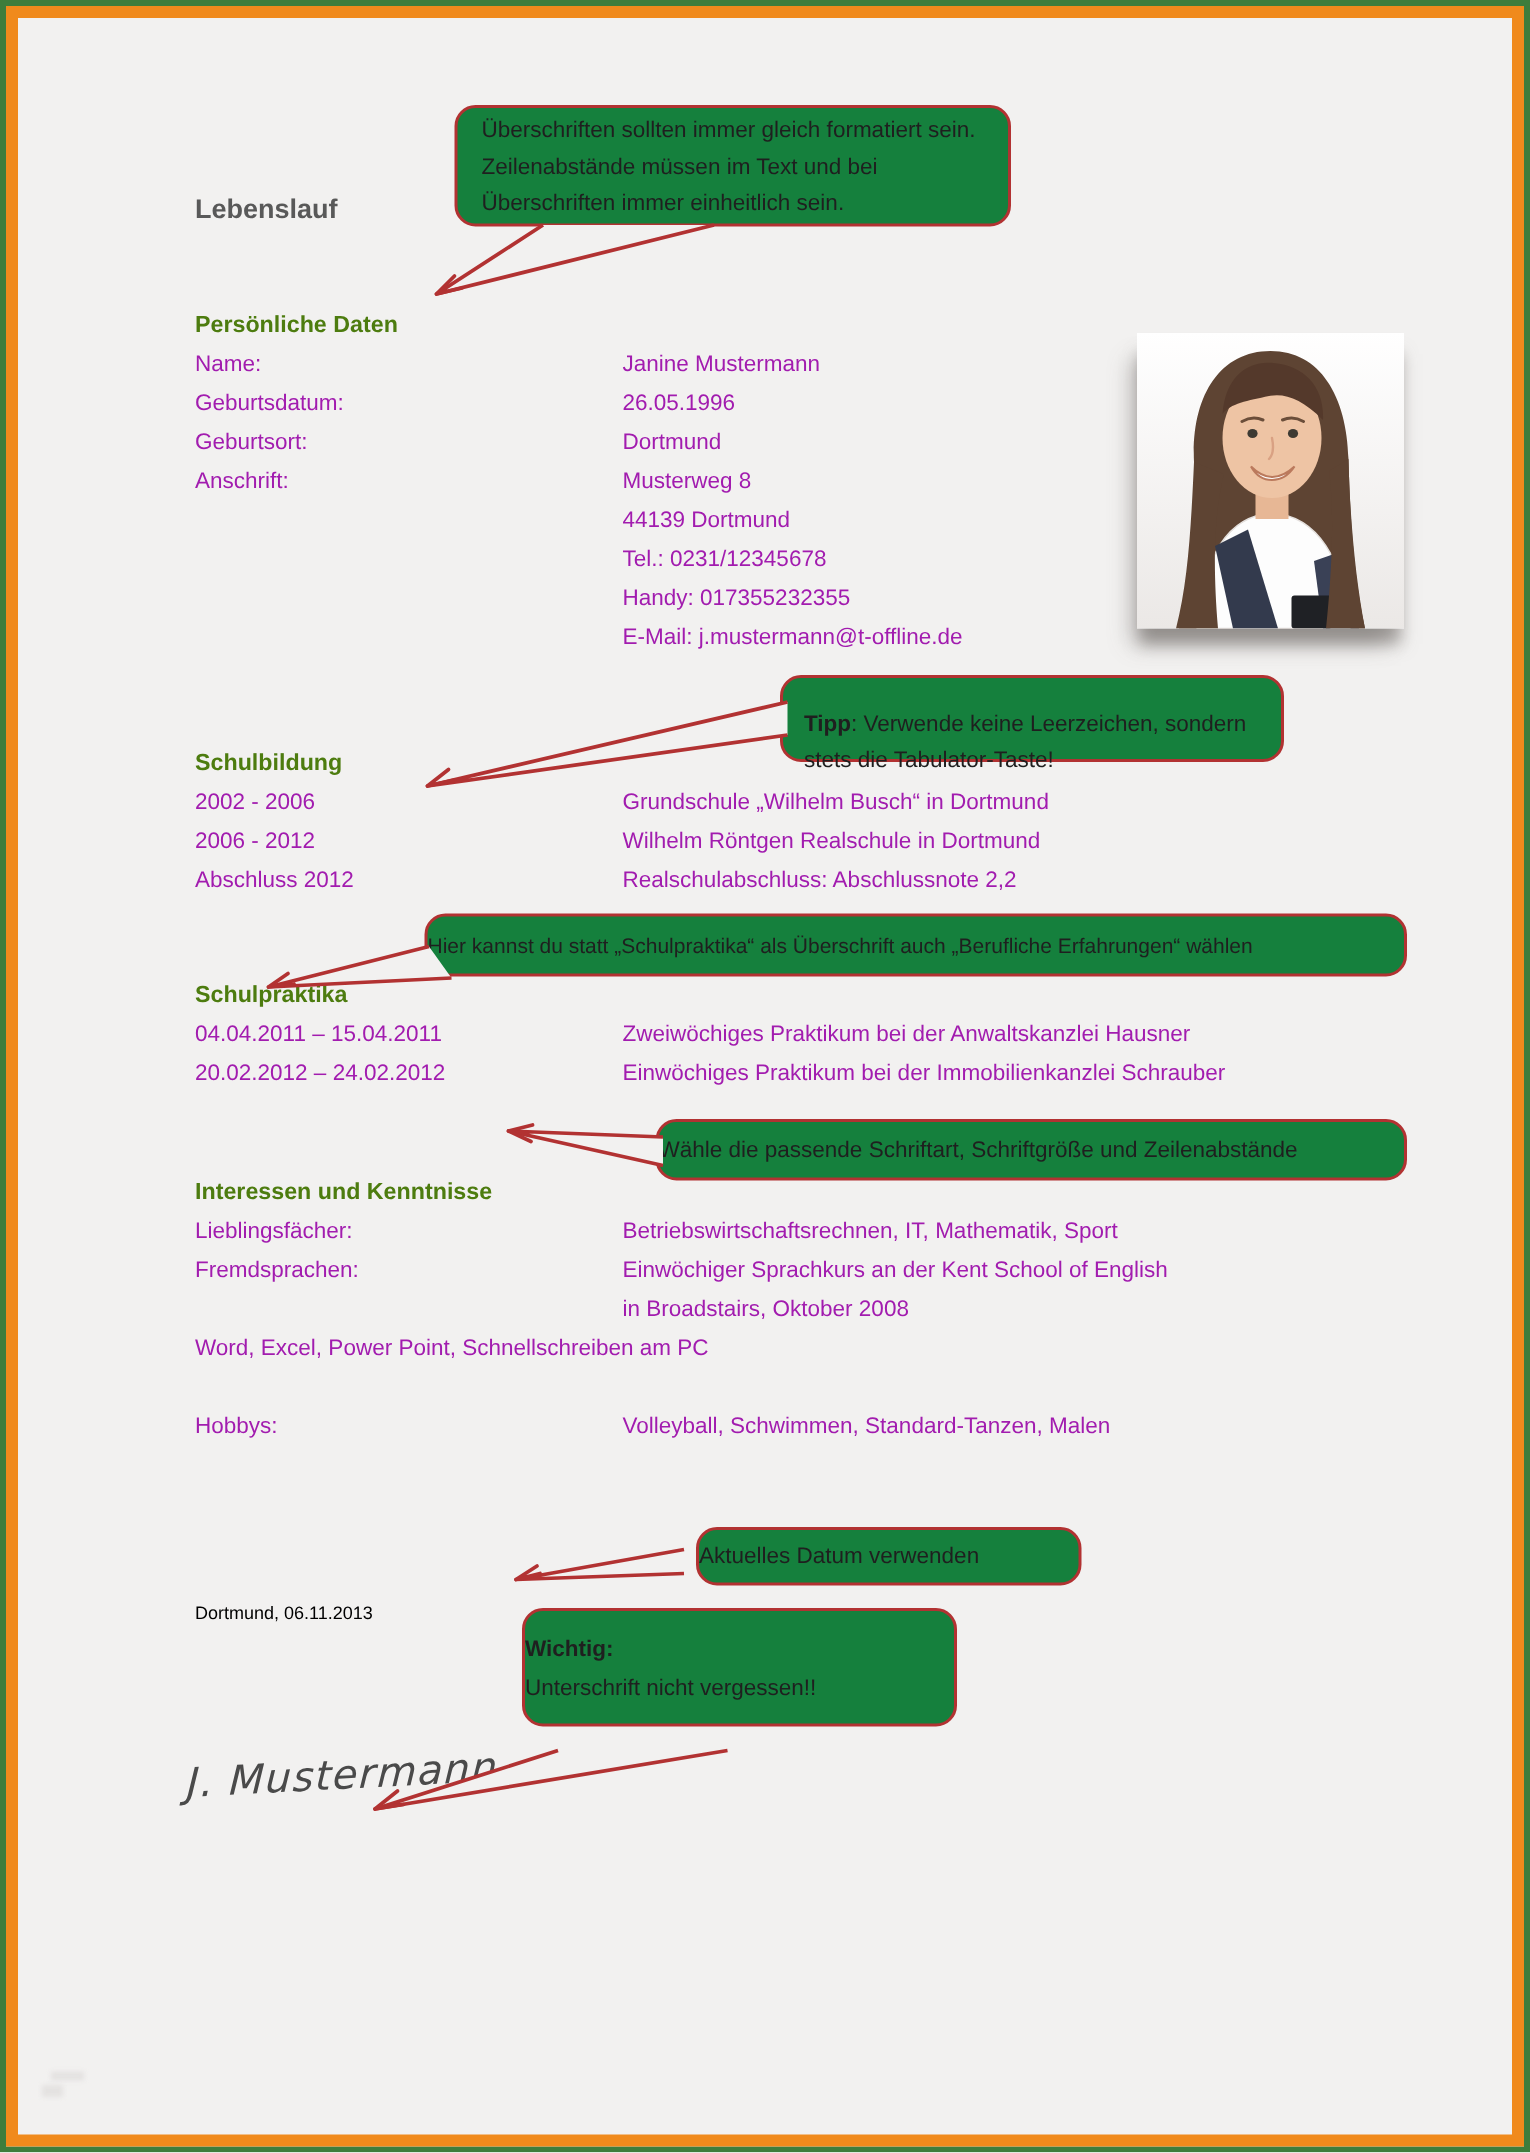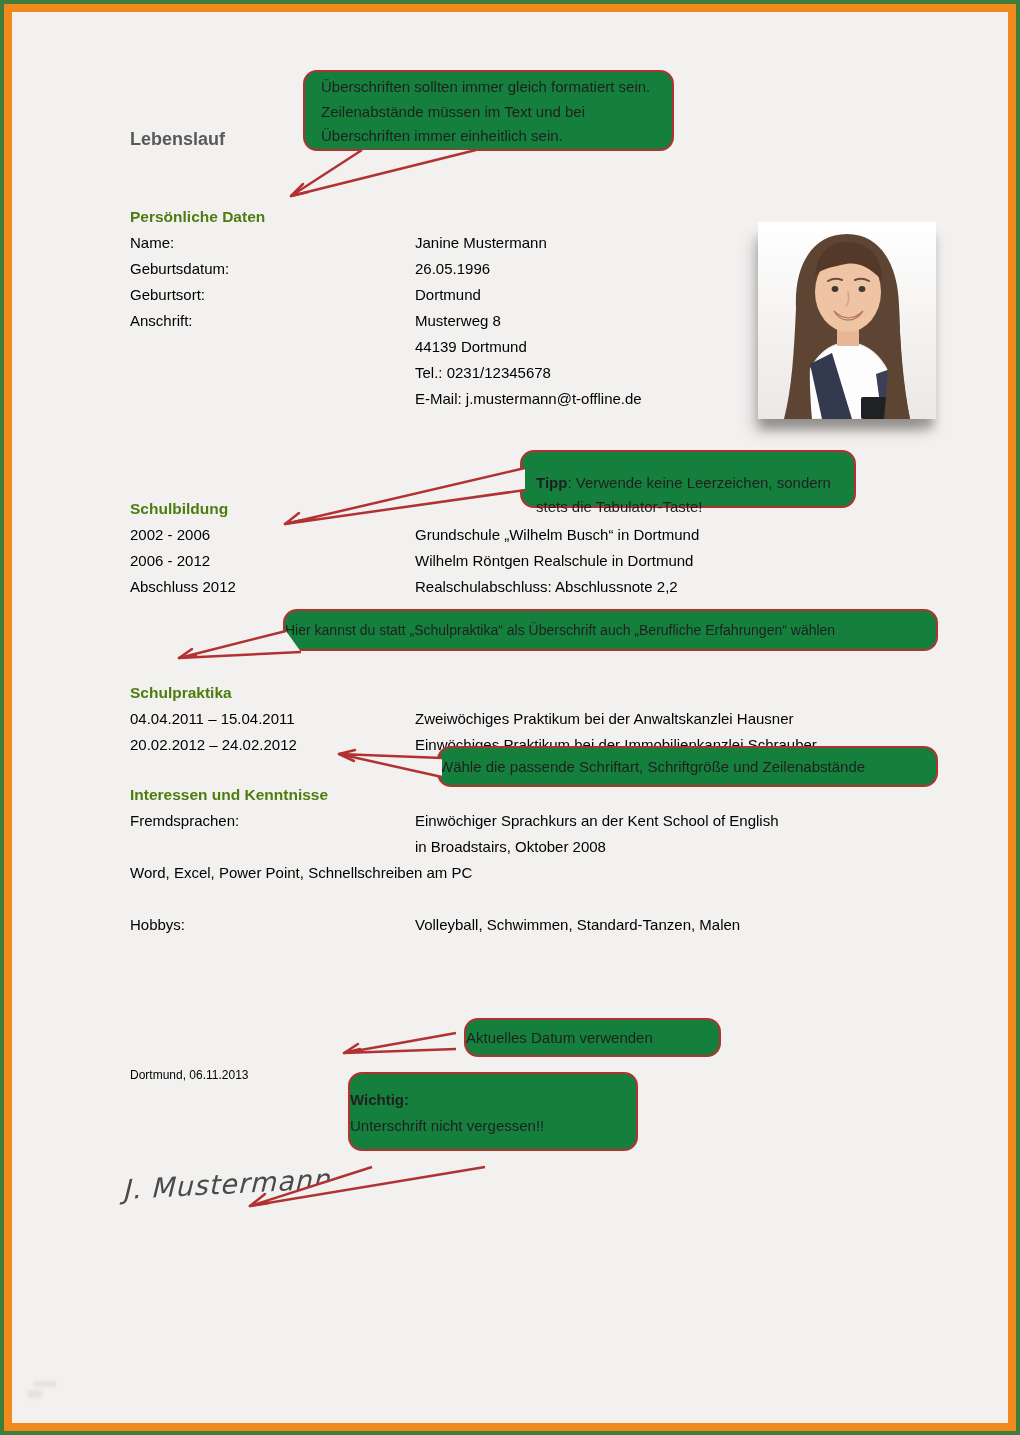--- a/index.html
+++ b/index.html
@@ -6,21 +6,21 @@
   .page{
     position:relative;width:1020px;height:1435px;background:#f2f1f0;
     font-family:"Liberation Sans",sans-serif;color:#595959;overflow:hidden;
   }
   .border-green{position:absolute;inset:0;border:4px solid #3e7d3c;pointer-events:none;z-index:40;}
   .border-orange{position:absolute;inset:4px;border:8px solid #f08a1c;pointer-events:none;z-index:40;}
 
   .abs{position:absolute;}
   .h1{font-size:18px;font-weight:bold;color:#595959;}
   .h2{font-size:15.5px;font-weight:bold;color:#4d7c0f;line-height:26px;}
-  .rows{font-size:15px;line-height:26px;color:#000000;}
+  .rows{font-size:15px;line-height:26px;color:#a21caf;}
   .row{display:grid;grid-template-columns:285px 1fr;}
   .row .lbl{white-space:nowrap;}
   .row .val{white-space:nowrap;}
   .spacer26{height:26px;}
 
   .callout{
     position:absolute;border:2.5px solid #b23232;border-radius:14px;
     background:#15803d;color:#1f1f1f;font-size:15px;z-index:10;box-sizing:border-box;
   }
   .callout .pad{padding:3px 16px;line-height:24.5px;}
@@ -80,20 +80,24 @@
           <span class="lbl">Anschrift:</span>
           <span class="val">Musterweg 8</span>
         </div>
       <div class="row">
           <span class="lbl"></span>
           <span class="val">44139 Dortmund</span>
         </div>
       <div class="row">
           <span class="lbl"></span>
           <span class="val">Tel.: 0231/12345678</span>
+        </div>
+      <div class="row">
+          <span class="lbl"></span>
+          <span class="val">Handy: 017355232355</span>
         </div>
       <div class="row">
           <span class="lbl"></span>
           <span class="val">E-Mail: j.mustermann@t-offline.de</span>
         </div>
     </div>
   </div>
 
   <div class="photo">
     <svg width="178" height="197" viewBox="0 0 178 197">
@@ -151,21 +155,21 @@
   </div>
 
   <div class="callout" style="left:283px;top:609px;width:655px;height:42px;font-size:14px;">
     <div class="center" style="line-height:38px;">Hier kannst du statt „Schulpraktika“ als Überschrift auch „Berufliche Erfahrungen“ wählen</div>
   </div>
   <svg class="tail" style="left:170px;top:626px;" width="140" height="40">
     <path class="fill" d="M116,5 L9,32 L131,26"></path>
     <path class="line" d="M9,32 L26,30 M9,32 L22,23"></path>
   </svg>
 
-  <div class="abs" style="left:130px;top:651px;right:60px;margin-top:29px;">
+  <div class="abs" style="left:130px;top:651px;right:60px;">
     <div class="h2">Schulpraktika</div>
     <div class="rows">
       <div class="row">
           <span class="lbl">04.04.2011 – 15.04.2011</span>
           <span class="val">Zweiwöchiges Praktikum bei der Anwaltskanzlei Hausner</span>
         </div>
       <div class="row">
           <span class="lbl">20.02.2012 – 24.02.2012</span>
           <span class="val">Einwöchiges Praktikum bei der Immobilienkanzlei Schrauber</span>
         </div>
@@ -176,20 +180,24 @@
     <div class="center" style="line-height:37px;">Wähle die passende Schriftart, Schriftgröße und Zeilenabstände</div>
   </div>
   <svg class="tail" style="left:330px;top:744px;" width="120" height="42">
     <path class="fill" d="M112,14 L9,10 L112,33"></path>
     <path class="line" d="M9,10 L25,6 M9,10 L24,17"></path>
   </svg>
 
   <div class="abs" style="left:130px;top:782px;right:60px;">
     <div class="h2">Interessen und Kenntnisse</div>
     <div class="rows">
+      <div class="row">
+          <span class="lbl">Lieblingsfächer:</span>
+          <span class="val">Betriebswirtschaftsrechnen, IT, Mathematik, Sport</span>
+        </div>
       <div class="row">
           <span class="lbl">Fremdsprachen:</span>
           <span class="val">Einwöchiger Sprachkurs an der Kent School of English</span>
         </div>
       <div class="row">
           <span class="lbl"></span>
           <span class="val">in Broadstairs, Oktober 2008</span>
         </div>
       <div class="row">
           <span class="val">Word, Excel, Power Point, Schnellschreiben am PC</span>

